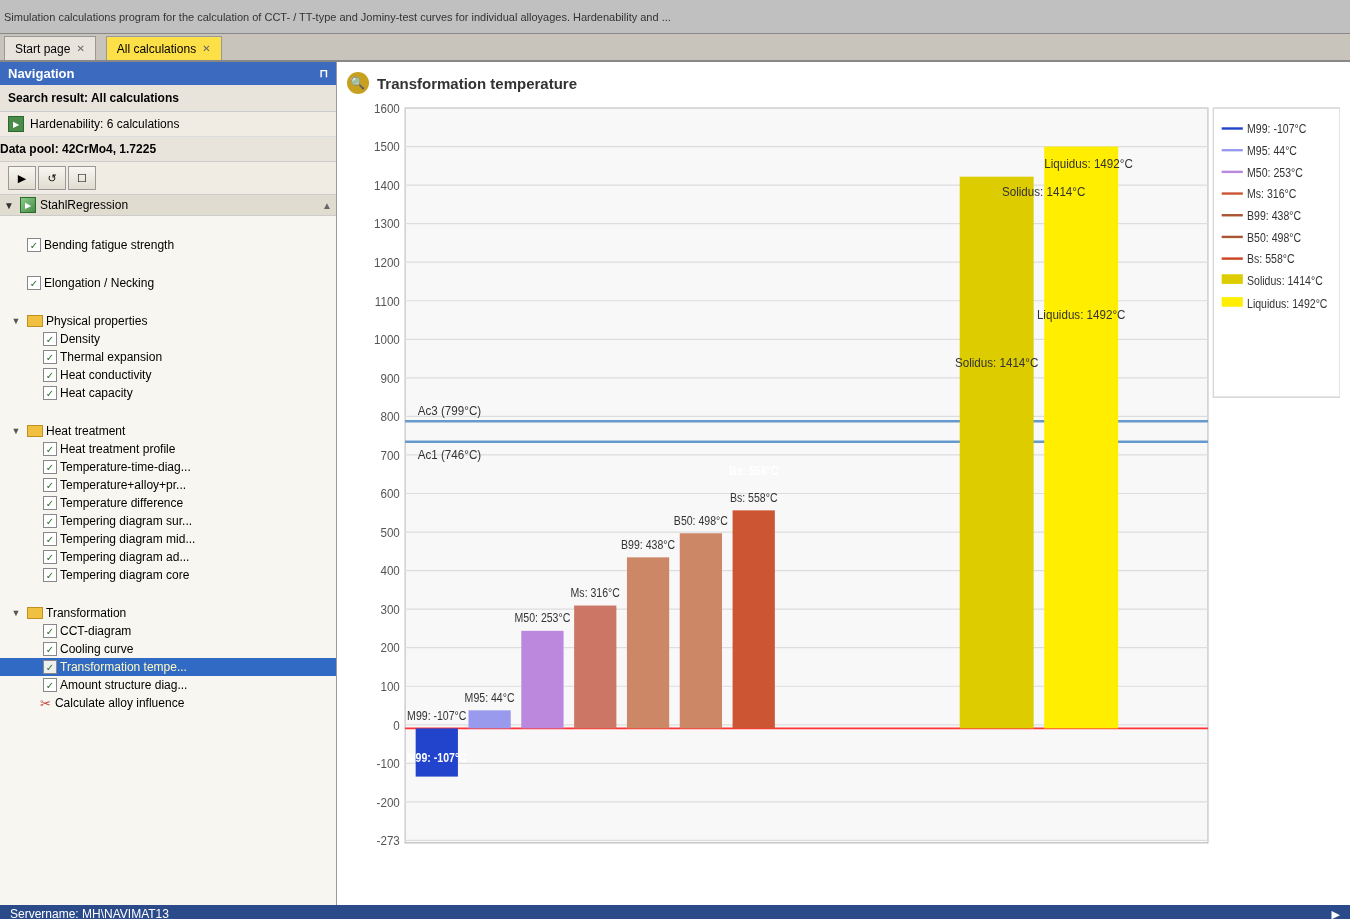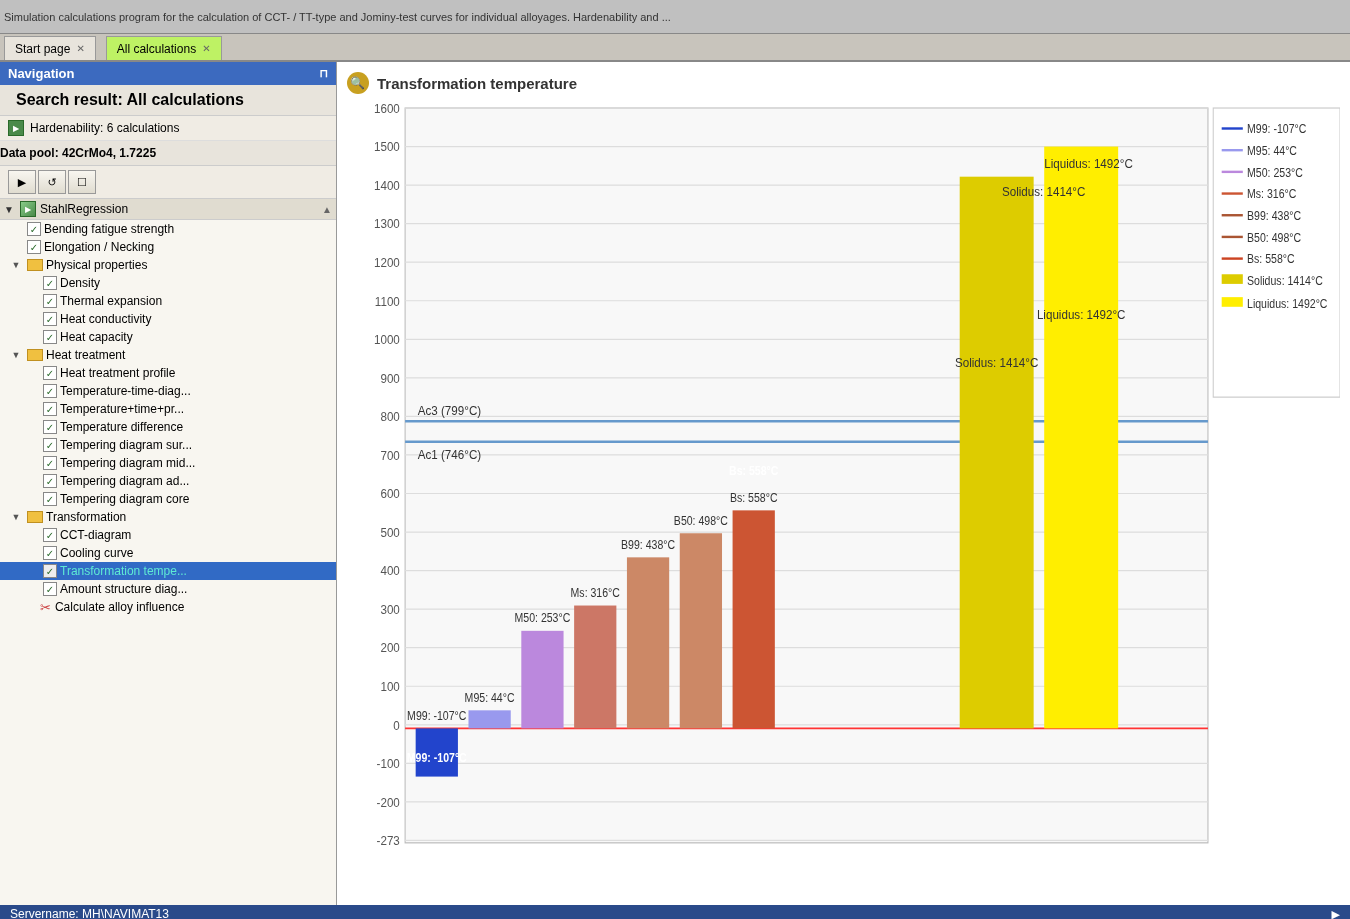--- a/index.html
+++ b/index.html
@@ -9,54 +9,54 @@
     .top-banner { background: #c0c0c0; height: 34px; border-bottom: 1px solid #888; display: flex; align-items: center; padding: 0 4px; font-size: 11px; color: #333; }
 
     
     .main-layout { display: flex; height: calc(919px - 18px - 30px - 28px); border-radius: 13px; }
 
     
     .sidebar { width: 337px; background: #f0ece4; border-right: 1px solid #999; display: flex; flex-direction: column; flex-shrink: 0; }
     .sidebar-header { background: #3c6abf; color: white; padding: 4px 8px; font-size: 13px; font-weight: bold; display: flex; justify-content: space-between; align-items: center; }
     .sidebar-pin { color: white; font-size: 11px; cursor: pointer; }
 
-    .search-result { background: #e8e4dc; padding: 6px 16px; border-bottom: 1px solid #ccc; font-weight: bold; font-size: 16px; }
+    .search-result { background: #e8e4dc; padding: 6px 8px; border-bottom: 1px solid #ccc; font-weight: bold; font-size: 12px; }
 
     .hardenability-row { display: flex; align-items: center; padding: 4px 8px; background: #f0ece4; border-bottom: 1px solid #ddd; }
     .hardenability-icon { width: 16px; height: 16px; background: #4a8a4a; border: 1px solid #2a6a2a; margin-right: 6px; display: flex; align-items: center; justify-content: center; flex-shrink: 0; }
     .hardenability-icon::after { content: '▶'; color: white; font-size: 8px; }
 
     .data-pool { background: #e8e4dc; padding: 5px 0; font-weight: bold; font-size: 12px; border-bottom: 1px solid #ccc; }
 
     .toolbar { padding: 4px 8px; background: #f0ece4; border-bottom: 1px solid #ccc; display: flex; gap: 2px; }
     .toolbar-btn { width: 28px; height: 24px; background: linear-gradient(to bottom, #f8f6f0, #e0dcd0); border: 1px solid #999; cursor: pointer; display: flex; align-items: center; justify-content: center; font-size: 11px; }
 
     .tree-container { flex: 1; overflow-y: auto; background: #f8f6f0; }
     .tree-item { display: flex; align-items: center; padding: 1px 0; cursor: pointer; user-select: none; }
     .tree-item.selected { background: #316ac5; color: white; }
-    .tree-item.selected .item-label { color: #5eead4; }
+    .tree-item.selected .item-label { color: #fef9c3; }
 
     .expand-btn { width: 16px; height: 16px; display: flex; align-items: center; justify-content: center; font-size: 9px; color: #555; flex-shrink: 0; }
     .checkbox { width: 14px; height: 14px; border: 1px solid #888; background: white; display: flex; align-items: center; justify-content: center; margin: 0 3px; flex-shrink: 0; }
     .checkbox.checked::after { content: '✓'; font-size: 10px; color: #2a6a2a; }
     .item-label { font-size: 12px; }
-    .indent1 { padding-left: 8px; }
+    .indent1 { padding-left: 8px; margin-top: 20px; }
     .indent2 { padding-left: 24px; }
 
     
     .root-item { display: flex; align-items: center; padding: 2px 4px; background: #e0dcd0; border-bottom: 1px solid #ccc; }
     .root-expand { width: 12px; font-size: 10px; color: #333; }
 
     
     .main-content { flex: 1; display: flex; flex-direction: column; background: #d4d0c8; }
 
     
     .tab-bar { display: flex; background: #c8c4bc; border-bottom: 2px solid #888; height: 28px; align-items: flex-end; padding-left: 4px; }
     .tab { display: flex; align-items: center; padding: 3px 10px; background: #e8e4dc; border: 1px solid #999; border-bottom: none; margin-right: 10px; cursor: pointer; font-size: 12px; height: 24px; }
-    .tab.active { background: #bef264; z-index: 1; }
+    .tab.active { background: #fde047; z-index: 1; }
     .tab-close { margin-left: 6px; font-size: 10px; color: #666; cursor: pointer; }
 
     
     .content-area { flex: 1; background: white; padding: 10px; overflow: hidden; position: relative; }
 
     .page-title { font-size: 15px; font-weight: bold; color: #333; margin-bottom: 8px; display: flex; align-items: center; gap: 8px; }
     .title-icon { width: 22px; height: 22px; background: #c8a020; border-radius: 50%; display: flex; align-items: center; justify-content: center; color: white; font-size: 12px; }
 
     
     .status-bar { background: #2a4a8a; color: white; height: 18px; display: flex; align-items: center; padding: 0 10px; font-size: 12px; }
@@ -164,21 +164,21 @@
         <span class="item-label">Heat treatment profile</span>
       </div>
       <div class="tree-item indent2">
         <span class="expand-btn"> </span>
         <div class="checkbox checked"></div>
         <span class="item-label">Temperature-time-diag...</span>
       </div>
       <div class="tree-item indent2">
         <span class="expand-btn"> </span>
         <div class="checkbox checked"></div>
-        <span class="item-label">Temperature+time+pr...</span>
+        <span class="item-label">Temperature+alloy+pr...</span>
       </div>
       <div class="tree-item indent2">
         <span class="expand-btn"> </span>
         <div class="checkbox checked"></div>
         <span class="item-label">Temperature difference</span>
       </div>
       <div class="tree-item indent2">
         <span class="expand-btn"> </span>
         <div class="checkbox checked"></div>
         <span class="item-label">Tempering diagram sur...</span>

